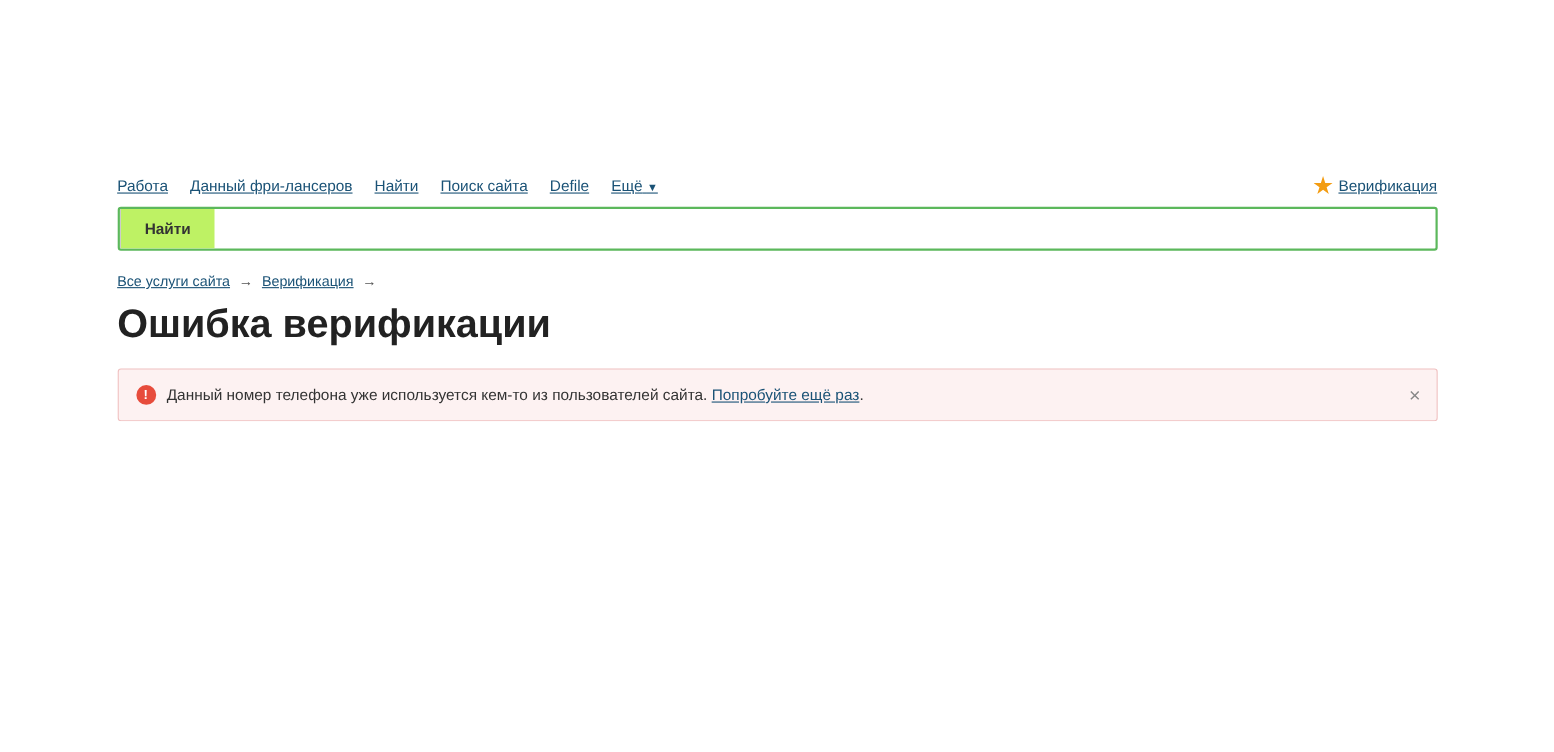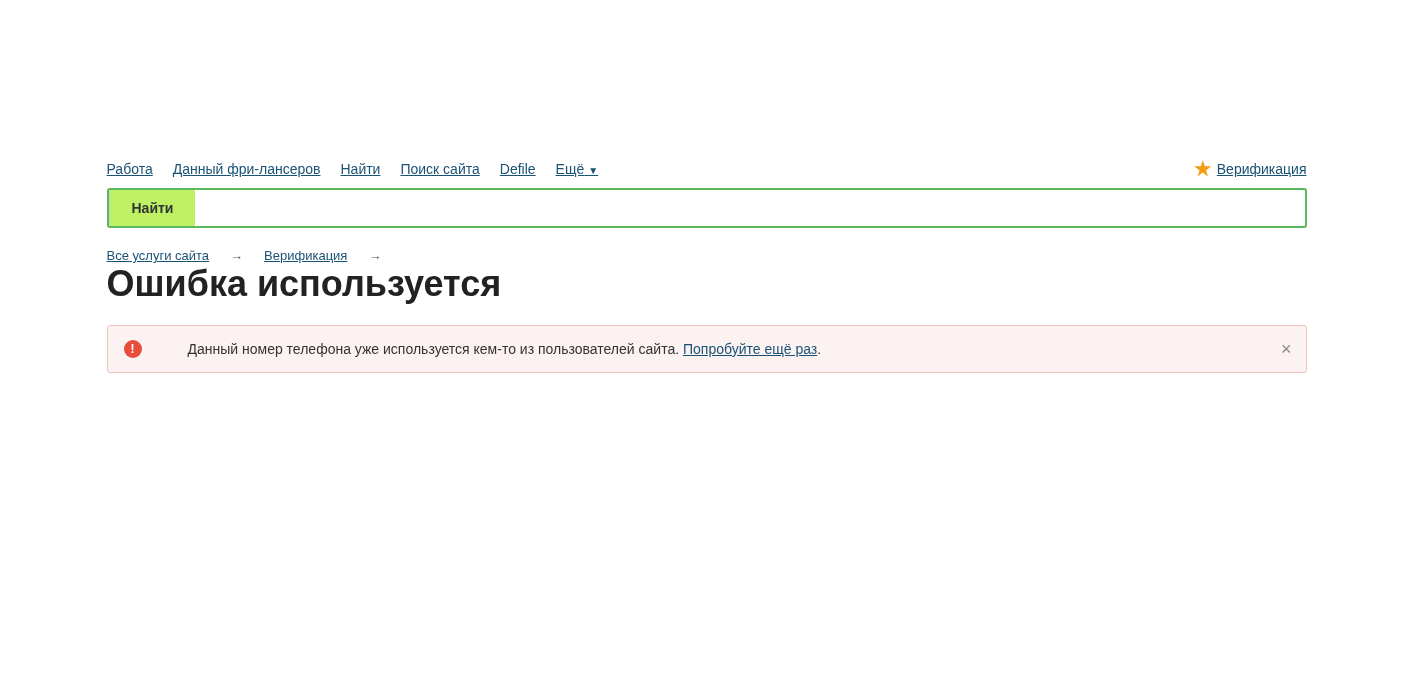--- a/index.html
+++ b/index.html
@@ -76,21 +76,22 @@
       padding: 10px 22px;
       font-size: 14px;
       color: #333;
       cursor: pointer;
       font-weight: bold;
     }
 
     .breadcrumb {
       display: flex;
       align-items: center;
-      gap: 21px;
+      gap: 8px;
+      margin-bottom: 10px;
       font-size: 13px;
     }
 
     .breadcrumb a {
       color: #1a5276;
       text-decoration: underline;
       cursor: pointer;
     }
 
     .breadcrumb span {
@@ -125,21 +126,20 @@
       border-radius: 50%;
       color: white;
       font-size: 12px;
       font-weight: bold;
       flex-shrink: 0;
     }
 
     .error-text {
       font-size: 14px;
       color: #333;
-      margin-left: 36px;
     }
 
     .error-text a {
       color: #1a5276;
       text-decoration: underline;
       cursor: pointer;
     }
 
     .close-btn {
       position: absolute;
@@ -188,21 +188,21 @@
     <button class="search-button">Найти</button>
   </div>
 
   <div class="breadcrumb">
     <a>Все услуги сайта</a>
     <span>→</span>
     <a>Верификация</a>
     <span>→</span>
   </div>
 
-  <h1 class="page-title">Ошибка используется</h1>
+  <h1 class="page-title">Ошибка верификации</h1>
 
   <div class="error-box">
     <span class="error-icon">!</span>
     <span class="error-text">
       <span>Данный номер телефона уже используется кем-то из пользователей сайта.</span>
       <span> </span>
       <a>Попробуйте ещё раз</a><span>.</span>
     </span>
     <button class="close-btn">×</button>
   </div>

